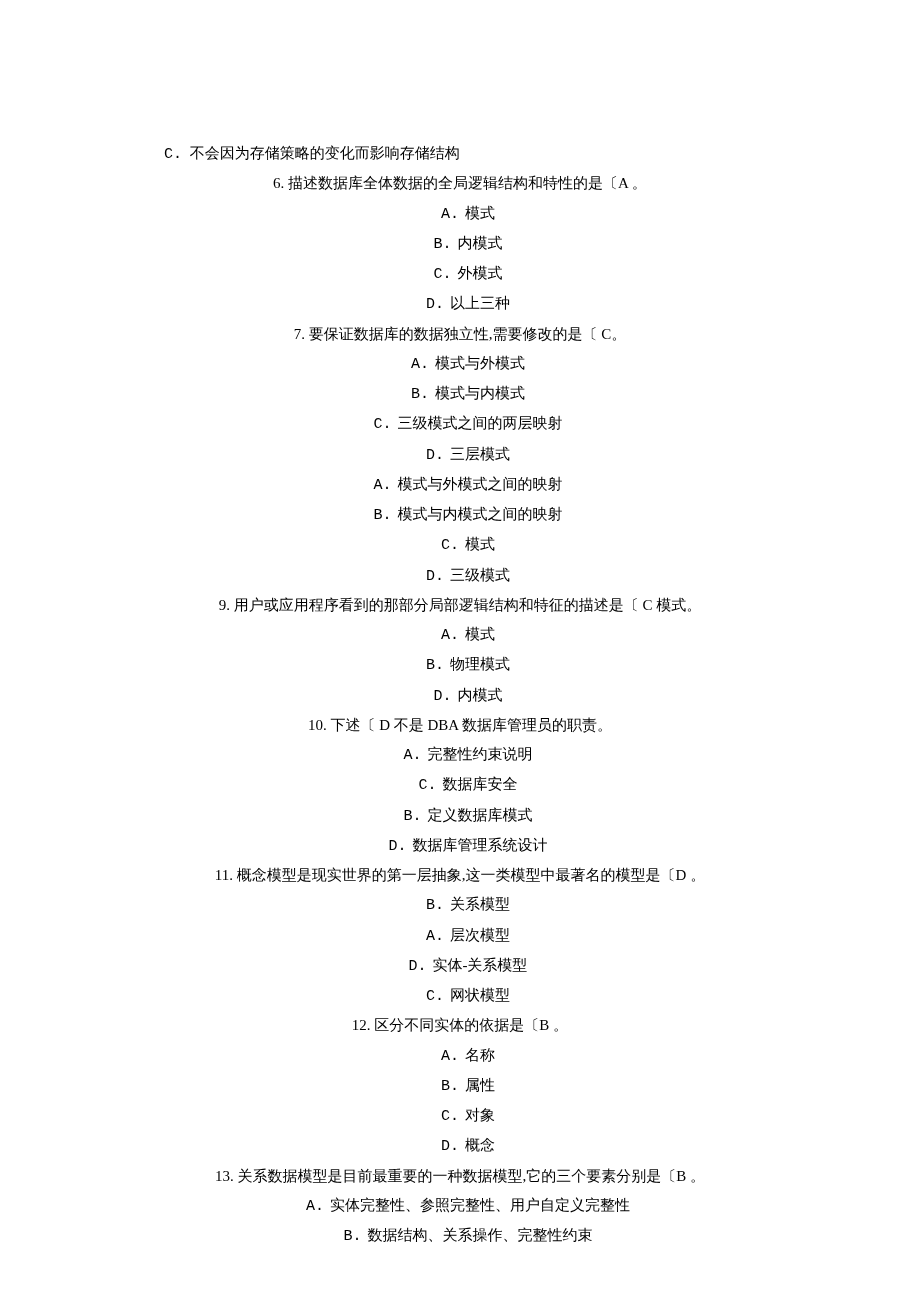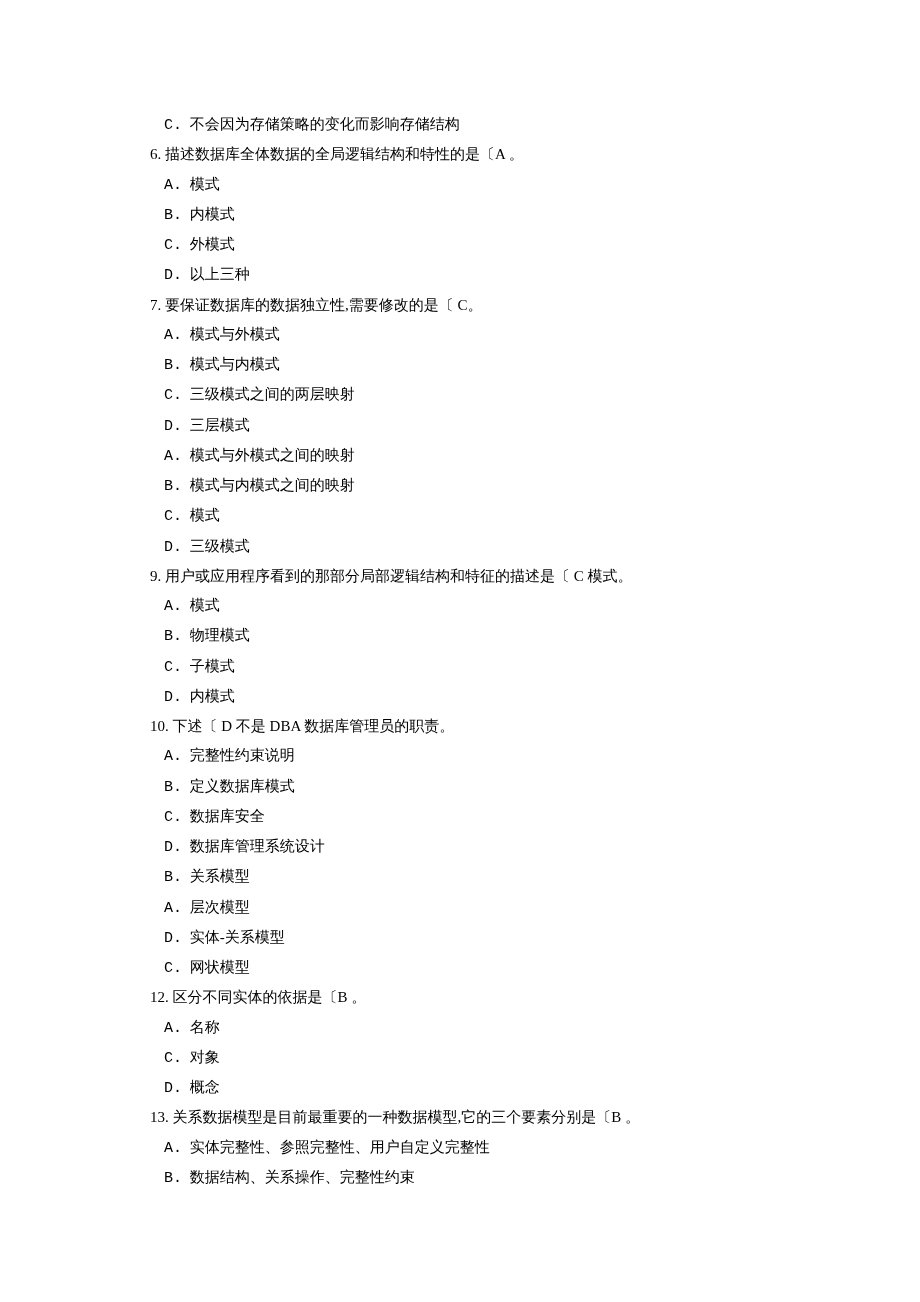--- a/index.html
+++ b/index.html
@@ -7,23 +7,23 @@
       font-family: "SimSun", "宋体", serif;
       font-size: 15px;
       line-height: 1.95;
       color: #000;
       background: #fff;
       width: 920px;
       min-height: 1302px;
       padding: 110px 150px 60px 150px;
       position: relative;
     }
-    .prefix-option { display: block; padding-left: 14px; }
-    .question-stem { display: block; }
-    .option { display: block; padding-left: 14px; }
+    .prefix-option { display: block; padding-left: 14px; margin-top: 29px; }
+    .question-stem { display: block; text-align: center; }
+    .option { display: block; padding-left: 14px; text-align: center; }
     .label-letter { font-family: "Courier New", monospace; display: inline-block; min-width: 22px; }
   </style>
 </head>
 <body>
 
 <div id="content">
     <div class="prefix-option"><span class="label-letter">C.</span><span> 不会因为存储策略的变化而影响存储结构</span></div>
     <div class="question-stem"><span>6.</span><span> 描述数据库全体数据的全局逻辑结构和特性的是〔A 。</span></div>
     <div class="option"><span class="label-letter">A.</span><span> 模式</span></div>
     <div class="option"><span class="label-letter">B.</span><span> 内模式</span></div>
@@ -34,31 +34,32 @@
     <div class="option"><span class="label-letter">B.</span><span> 模式与内模式</span></div>
     <div class="option"><span class="label-letter">C.</span><span> 三级模式之间的两层映射</span></div>
     <div class="option"><span class="label-letter">D.</span><span> 三层模式</span></div>
     <div class="option"><span class="label-letter">A.</span><span> 模式与外模式之间的映射</span></div>
     <div class="option"><span class="label-letter">B.</span><span> 模式与内模式之间的映射</span></div>
     <div class="option"><span class="label-letter">C.</span><span> 模式</span></div>
     <div class="option"><span class="label-letter">D.</span><span> 三级模式</span></div>
     <div class="question-stem"><span>9.</span><span> 用户或应用程序看到的那部分局部逻辑结构和特征的描述是〔 C 模式。</span></div>
     <div class="option"><span class="label-letter">A.</span><span> 模式</span></div>
     <div class="option"><span class="label-letter">B.</span><span> 物理模式</span></div>
-    <div class="option"><span class="label-letter">C.</span><span> 子模式</span></div>
     <div class="option"><span class="label-letter">D.</span><span> 内模式</span></div>
     <div class="question-stem"><span>10.</span><span> 下述〔 D 不是 DBA 数据库管理员的职责。</span></div>
     <div class="option"><span class="label-letter">A.</span><span> 完整性约束说明</span></div>
+    <div class="option"><span class="label-letter">C.</span><span> 数据库安全</span></div>
     <div class="option"><span class="label-letter">B.</span><span> 定义数据库模式</span></div>
-    <div class="option"><span class="label-letter">C.</span><span> 数据库安全</span></div>
     <div class="option"><span class="label-letter">D.</span><span> 数据库管理系统设计</span></div>
+    <div class="question-stem"><span>11.</span><span> 概念模型是现实世界的第一层抽象,这一类模型中最著名的模型是〔D 。</span></div>
     <div class="option"><span class="label-letter">B.</span><span> 关系模型</span></div>
     <div class="option"><span class="label-letter">A.</span><span> 层次模型</span></div>
     <div class="option"><span class="label-letter">D.</span><span> 实体-关系模型</span></div>
     <div class="option"><span class="label-letter">C.</span><span> 网状模型</span></div>
     <div class="question-stem"><span>12.</span><span> 区分不同实体的依据是〔B 。</span></div>
     <div class="option"><span class="label-letter">A.</span><span> 名称</span></div>
+    <div class="option"><span class="label-letter">B.</span><span> 属性</span></div>
     <div class="option"><span class="label-letter">C.</span><span> 对象</span></div>
     <div class="option"><span class="label-letter">D.</span><span> 概念</span></div>
     <div class="question-stem"><span>13.</span><span> 关系数据模型是目前最重要的一种数据模型,它的三个要素分别是〔B 。</span></div>
     <div class="option"><span class="label-letter">A.</span><span> 实体完整性、参照完整性、用户自定义完整性</span></div>
     <div class="option"><span class="label-letter">B.</span><span> 数据结构、关系操作、完整性约束</span></div>
   </div>
 
 </body></html>

